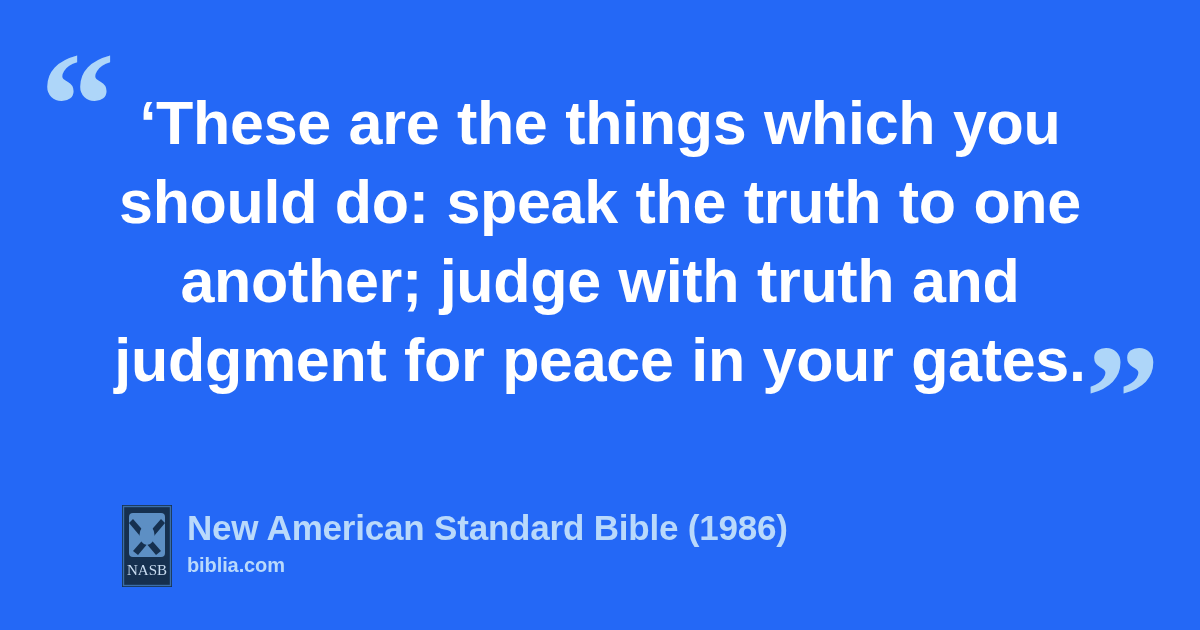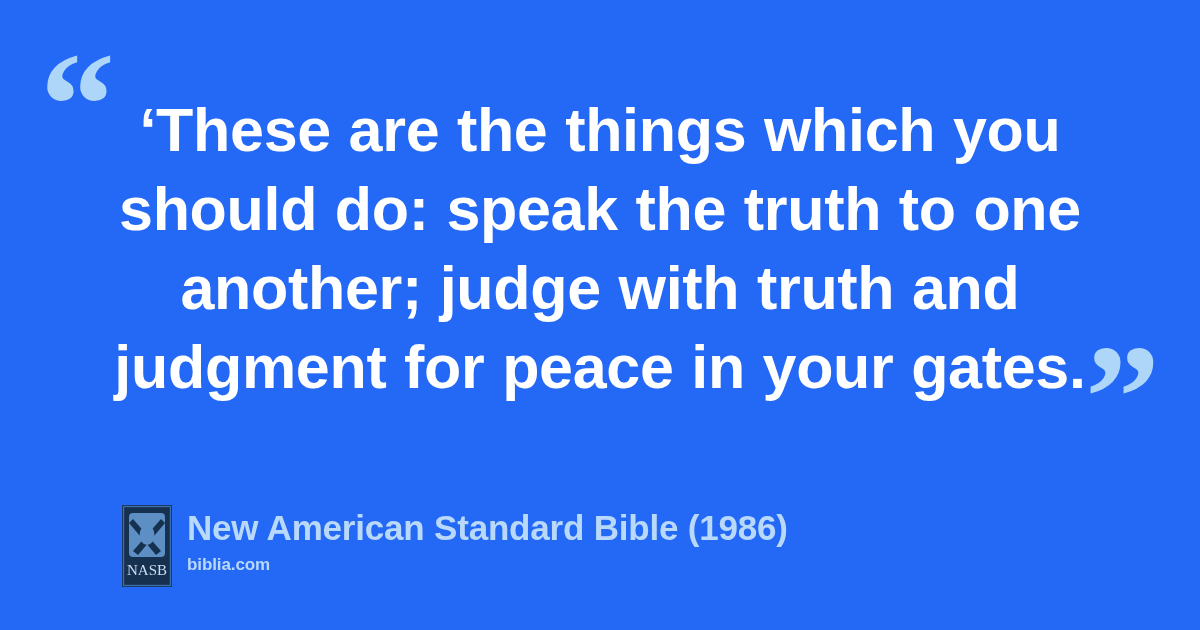--- a/index.html
+++ b/index.html
@@ -50,21 +50,21 @@
 
   .quote-mark-close {
     left: 1085px;
     top: 322px;
     font-size: 150px;
   }
 
   .quote-text {
     position: absolute;
     left: 95px;
-    top: 91px;
+    top: 84px;
     width: 1010px;
     text-align: center;
     color: #ffffff;
     font-family: "Liberation Sans", "DejaVu Sans", sans-serif;
     font-weight: 700;
     font-size: 61px;
     line-height: 79px;
     letter-spacing: -0.3px;
     word-spacing: 1px;
   }
@@ -101,21 +101,21 @@
     font-size: 35px;
     line-height: 44px;
     letter-spacing: -0.2px;
     white-space: nowrap;
   }
 
   .attribution-site {
     color: #b9d9fb;
     font-family: "Liberation Sans", "DejaVu Sans", sans-serif;
     font-weight: 700;
-    font-size: 17px;
+    font-size: 20px;
     line-height: 30px;
     letter-spacing: -0.1px;
     white-space: nowrap;
   }
 </style>
 </head>
 <body>
 
 <div class="card">
 

